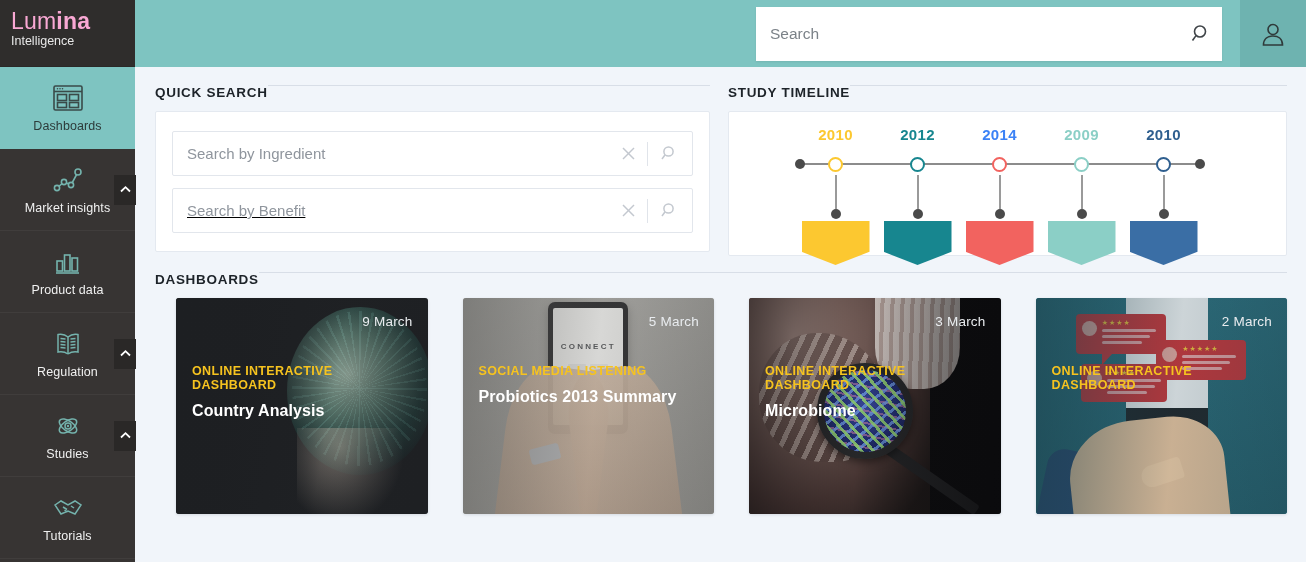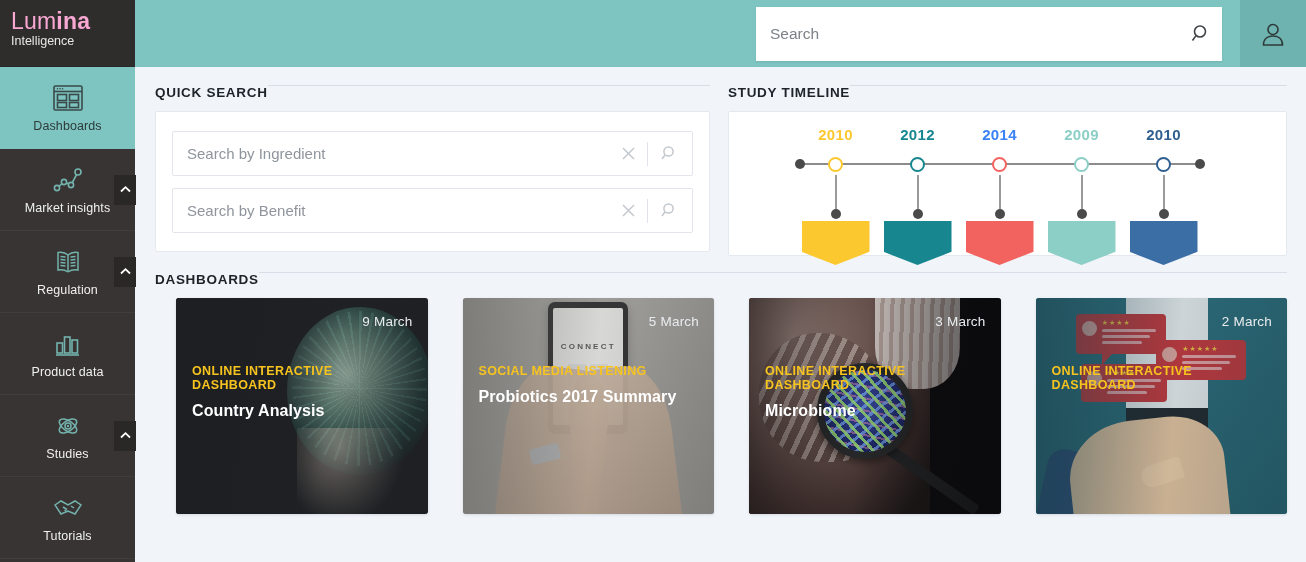--- a/index.html
+++ b/index.html
@@ -109,21 +109,21 @@
     border-radius: 2px;
   }
 
   
   .qs-body { padding: 19px 16px 18px 16px; }
   .qs-field {
     position: relative; height: 45px; border: 1px solid #e2e6ec;
     background: #fff; display: flex; align-items: center;
     margin-bottom: 12px; border-radius: 2px;
   }
-  .qs-field:last-child { margin-bottom: 0; }
+  .qs-field:last-child { margin-bottom: 0; text-decoration: underline; }
   .qs-field input {
     flex: 1; height: 100%; border: none; outline: none;
     font-size: 15px; color: #a21caf; padding: 0 14px;
     font-family: "Liberation Sans", sans-serif; background: transparent;
   }
   .qs-field input::placeholder { color: #8f959d; }
   .qs-icons { display: flex; align-items: center; gap: 0; padding-right: 10px; }
   .qs-ic { width: 30px; height: 30px; display: flex; align-items: center; justify-content: center; cursor: pointer; }
   .qs-ic svg { display: block; }
   .qs-div { width: 1px; height: 24px; background: #e0e4ea; margin: 0 4px; }
@@ -377,20 +377,32 @@
             <circle cx="20" cy="21" r="2.6" fill="#373433"></circle>
             <circle cx="27" cy="8" r="3" fill="#373433"></circle>
           </svg>
         </span>
         <span class="nav-label">Market insights</span>
         <span class="chev">
           <svg viewBox="0 0 13 9" fill="none" stroke="#ffffff" stroke-width="1.8">
               <polyline points="2,6.5 6.5,2.2 11,6.5"></polyline>
             </svg>
         </span>
+      </div>
+
+      <div class="nav-item">
+        <span class="ico">
+          <svg viewBox="0 0 34 32" fill="none" stroke="#74b3ad" stroke-width="1.6">
+            <rect x="6" y="15" width="5.5" height="10"></rect>
+            <rect x="13.5" y="9" width="5.5" height="16"></rect>
+            <rect x="21" y="12" width="5.5" height="13"></rect>
+            <line x1="5" y1="27" x2="28" y2="27"></line>
+          </svg>
+        </span>
+        <span class="nav-label">Product data</span>
       </div>
 
       <div class="nav-item">
         <span class="ico">
           <svg viewBox="0 0 34 32" fill="none" stroke="#74b3ad" stroke-width="1.5">
             <path d="M17 9 C14 6.5 10 6 7 6.6 V24 C10 23.4 14 23.8 17 26"></path>
             <path d="M17 9 C20 6.5 24 6 27 6.6 V24 C24 23.4 20 23.8 17 26"></path>
             <line x1="17" y1="9" x2="17" y2="26"></line>
             <line x1="9.5" y1="10.5" x2="14.5" y2="11"></line>
             <line x1="9.5" y1="13.5" x2="14.5" y2="14"></line>
@@ -401,32 +413,20 @@
             <line x1="19.5" y1="17" x2="24.5" y2="16.5"></line>
             <line x1="19.5" y1="20" x2="24.5" y2="19.5"></line>
           </svg>
         </span>
         <span class="nav-label">Regulation</span>
         <span class="chev">
           <svg viewBox="0 0 13 9" fill="none" stroke="#ffffff" stroke-width="1.8">
               <polyline points="2,6.5 6.5,2.2 11,6.5"></polyline>
             </svg>
         </span>
-      </div>
-
-      <div class="nav-item">
-        <span class="ico">
-          <svg viewBox="0 0 34 32" fill="none" stroke="#74b3ad" stroke-width="1.6">
-            <rect x="6" y="15" width="5.5" height="10"></rect>
-            <rect x="13.5" y="9" width="5.5" height="16"></rect>
-            <rect x="21" y="12" width="5.5" height="13"></rect>
-            <line x1="5" y1="27" x2="28" y2="27"></line>
-          </svg>
-        </span>
-        <span class="nav-label">Product data</span>
       </div>
 
       <div class="nav-item">
         <span class="ico">
           <svg viewBox="0 0 34 32" fill="none" stroke="#74b3ad" stroke-width="1.5">
             <circle cx="17" cy="16" r="3"></circle>
             <circle cx="17" cy="16" r="1.2" fill="#74b3ad" stroke="none"></circle>
             <ellipse cx="17" cy="16" rx="10" ry="5" transform="rotate(35 17 16)"></ellipse>
             <ellipse cx="17" cy="16" rx="10" ry="5" transform="rotate(-35 17 16)"></ellipse>
           </svg>
@@ -650,21 +650,21 @@
                   </span>
               </span>
               <span class="armL"></span>
                 <span class="armR"></span>
                 <span class="watch"></span>
                 <span class="shade"></span>
             </div>
             <span class="date">5 March</span>
             <div class="txt">
               <div class="kicker">SOCIAL MEDIA LISTENING</div>
-              <div class="title">Probiotics 2017 Summary</div>
+              <div class="title">Probiotics 2013 Summary</div>
             </div>
           </article>
 
           <article class="dcard">
             <div class="bgart art-micro">
               <span class="gut"></span>
                 <span class="coil"></span>
                 <span class="teeth"></span>
               <span class="handle"></span>
               <span class="lens">

